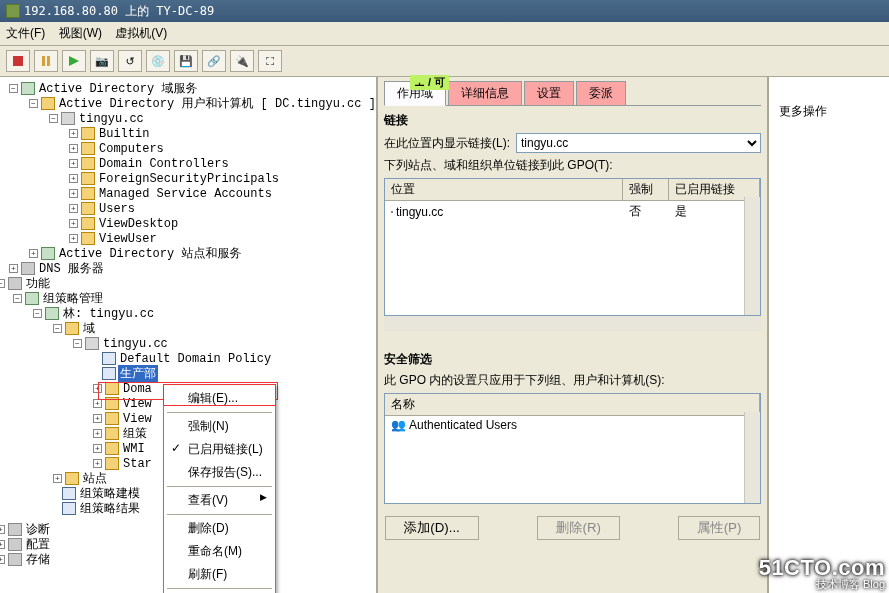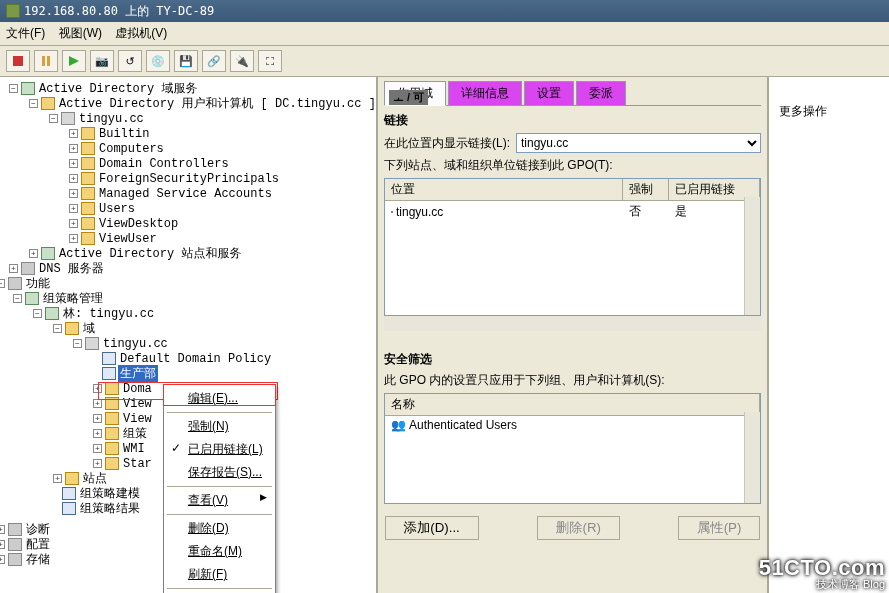--- a/index.html
+++ b/index.html
@@ -23,46 +23,46 @@
 .ic-folder { background: #f4d278; border:1px solid #b8860b; }
 .ic-srv { background:#ccc; border:1px solid #888; }
 .ic-dom { background:#d8d8d8; border:1px solid #888; }
 .ic-gpo { background:#dfe8f6; border:1px solid #4a6a8a; }
 .ic-svc { background:#c8e0c8; border:1px solid #5a8a5a; }
 .tree-row .lbl { padding:0 2px; }
 .tree-row .lbl.selected { background:#316ac5; color:#fff; }
 
 .context-menu { position:absolute; left:163px; top:384px; width:113px; background:#fff; border:1px solid #808080; box-shadow:2px 2px 3px rgba(0,0,0,0.3); z-index:50; padding:2px; }
 .context-menu .hl-border { position:absolute; top:-1px; left:-1px; right:-1px; height:22px; border:1px solid #e33; pointer-events:none; }
-.cm-item { padding:3px 10px 3px 22px; position:relative;text-decoration:underline; }
+.cm-item { padding:3px 10px 3px 22px; position:relative; }
 .cm-item .chk { position:absolute; left:5px; }
 .cm-item .arr { position:absolute; right:6px; font-size:9px; }
 .cm-sep { height:1px; background:#aca899; margin:2px 1px; }
 
 .right-panels { flex:1; display:flex; }
 .mid-panel { width:391px; border-right:2px solid #aca899; background:#ece9d8; padding:0 6px; overflow:hidden; }
 .actions-panel { flex:1; background:#fff; padding:8px 10px; }
 .tabgroup { margin-top:4px; }
 .tabrow { display:flex; border-bottom:1px solid #919b9c; }
-.tab { padding:3px 12px; border:1px solid #919b9c; border-bottom:none; background:#d946ef; margin-right:2px; font-size:12px; }
+.tab { padding:3px 12px; border:1px solid #919b9c; border-bottom:none; background:#fca5a5; margin-right:2px; font-size:12px; }
 .tab.active { background:#fcfcfe; border-bottom:1px solid #fcfcfe; margin-bottom:-1px; }
 .sec-title { font-weight:bold; margin:6px 0 4px; }
 .row-line { margin:4px 0; display:flex; align-items:center; gap:6px; }
 select { font-size:12px; height:20px; flex:1; border:1px solid #7f9db9; background:#fff; }
 .listbox { background:#fff; border:1px solid #7f9db9; height:138px; position:relative; }
 .list-hdr { display:flex; background:#ece9d8; border-bottom:1px solid #aca899; }
 .lh { padding:2px 6px; border-right:1px solid #aca899; background:#ece9d8; }
 .list-row { display:flex; padding:2px 0; }
 .lc { padding:0 6px; }
 .sbtrack { position:absolute; right:0; top:18px; bottom:0; width:16px; background:#e8e6da; border-left:1px solid #c9c7ba; }
 .hscroll { height:16px; background:#e8e6da; border-top:1px solid #c9c7ba; margin-top:-1px; }
 .btn { padding:2px 18px; border:1px solid #aca899; background:#ece9d8; }
 .btn.disabled { color:#8a8a8a;margin-left:20px; }
 .bottom-btns { display:flex; gap:38px; justify-content:center; margin-top:12px; }
-.legend-cut { position:absolute; top:75px; left:389px; padding:0 4px; background:#737373; font-weight:bold; font-size:11px;margin-top:15px; }
+.legend-cut { position:absolute; top:75px; left:410px; padding:0 4px; background:#bef264; font-weight:bold; font-size:11px; }
 
 .watermark { position:absolute; right:4px; bottom:3px; color:#fff; font-family:Arial,sans-serif; text-shadow:0 0 3px #000, 0 0 5px #000; text-align:right; line-height:1; pointer-events:none; }
 .watermark .big { font-size:22px; font-weight:bold; letter-spacing:0.5px; }
 .watermark .sm { font-size:11px; }
 .red-rect { position:absolute; border:1px solid #e33; pointer-events:none; }
 </style>
 </head>
 <body>
 
 <div class="title-bar">

